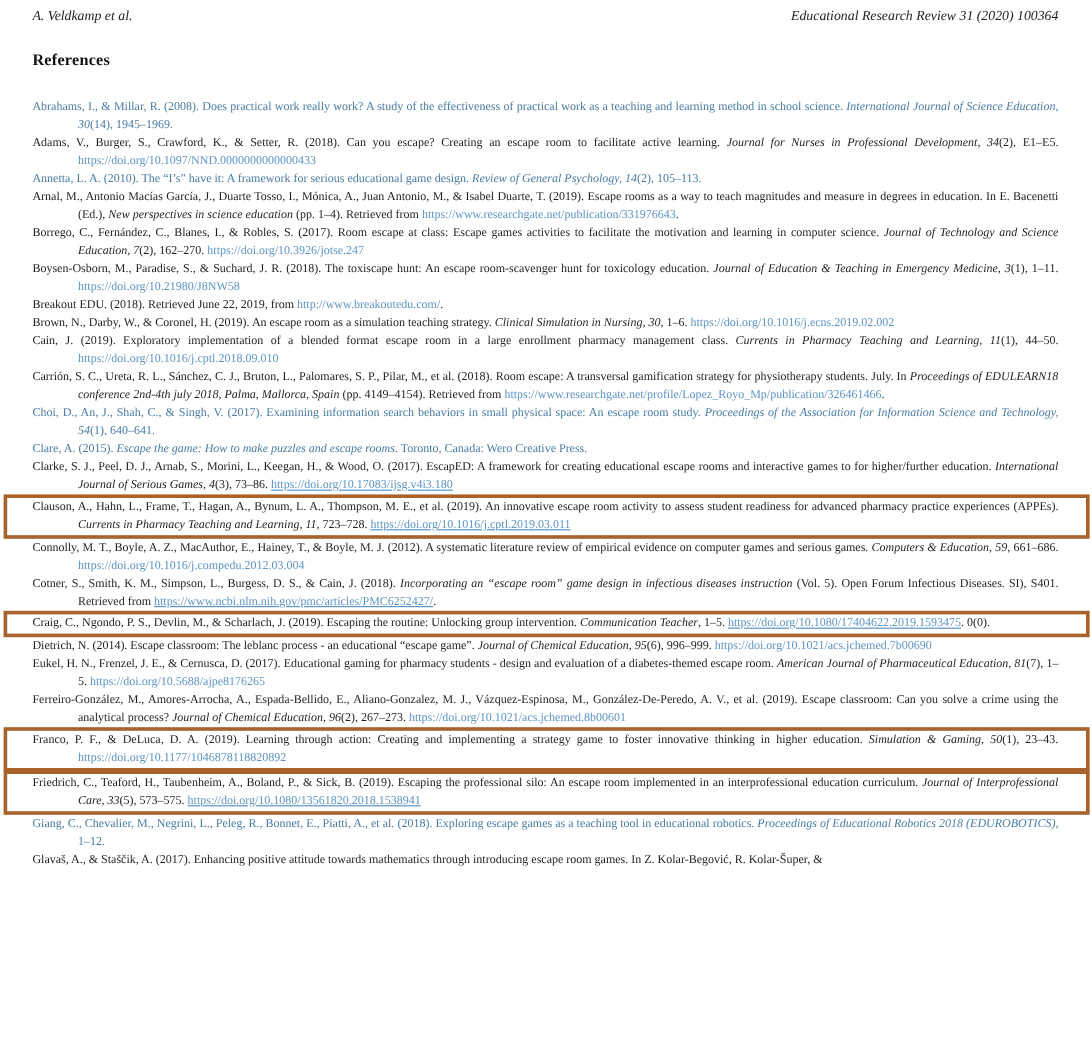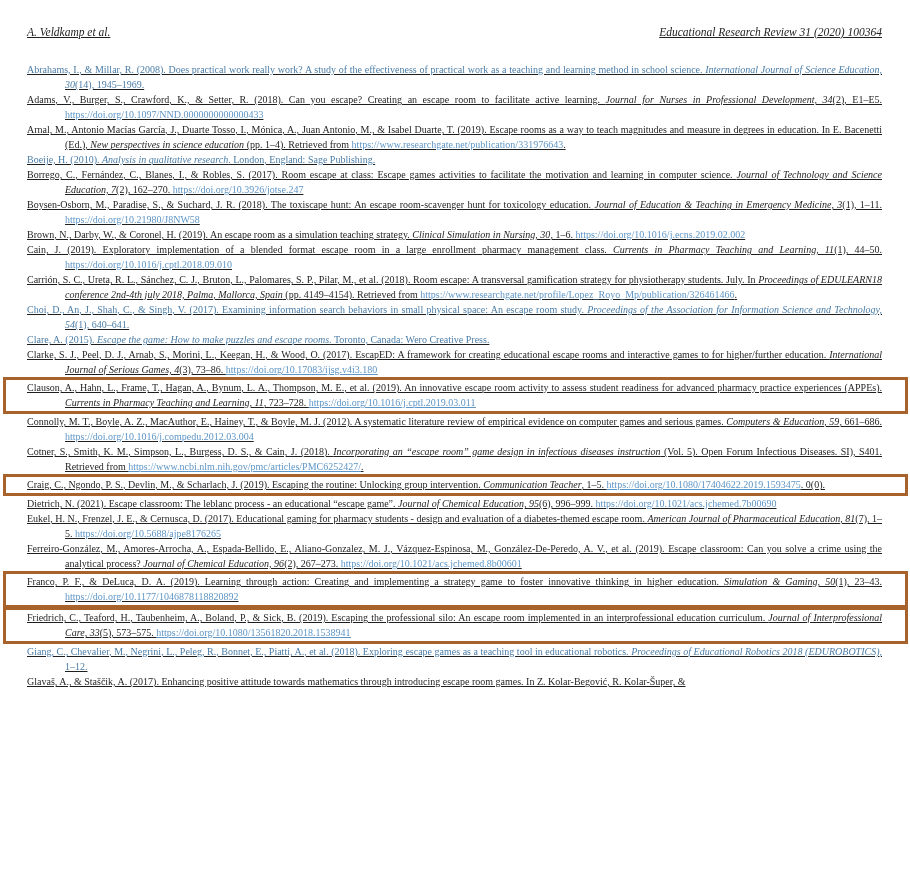--- a/index.html
+++ b/index.html
@@ -9,21 +9,21 @@
     --box:#a8622c;
     --bg:#ffffff;
   }
   *{margin:0;padding:0;box-sizing:border-box;}
   html,body{width:910px;height:876px;overflow:hidden;}
   body{
     background:var(--bg);
     font-family:"Liberation Serif", serif;
     color:var(--black);
   }
-  .page{width:910px;height:724px;padding:26px 28px 0 27px;text-decoration:underline;}
+  .page{width:910px;height:724px;padding:8px 28px 0 27px;}
   .header{
     display:flex;justify-content:space-between;
     font-style:italic;font-size:11.5px;color:#222;
   }
   .section-title{
     font-size:13.5px;font-weight:bold;color:#111;
     margin-top:22px;letter-spacing:.2px;
   }
   .refs{margin-top:24px;font-size:10px;line-height:15px;text-align:justify;}
   .ref{
@@ -42,38 +42,40 @@
   .ref.boxed + .ref.boxed{margin-top:-1px;}
 </style>
 </head>
 <body>
 
 <div class="page">
   <div class="header">
     <span>A. Veldkamp et al.</span>
     <span>Educational Research Review 31 (2020) 100364</span>
   </div>
+  <div class="section-title">References</div>
   <div class="refs" id="refs">
       <div class="ref blue"><span>Abrahams, I., &amp; Millar, R. (2008). Does practical work really work? A study of the effectiveness of practical work as a teaching and learning method in school science. </span><span class="it">International Journal of Science Education, 30</span><span>(14), 1945–1969.</span></div>
       <div class="ref black"><span>Adams, V., Burger, S., Crawford, K., &amp; Setter, R. (2018). Can you escape? Creating an escape room to facilitate active learning. </span><span class="it">Journal for Nurses in Professional Development, 34</span><span>(2), E1–E5. </span><span class="lnk">https://doi.org/10.1097/NND.0000000000000433</span></div>
+      <div class="ref blue"><span>Annetta, L. A. (2010). The “I’s” have it: A framework for serious educational game design. </span><span class="it">Review of General Psychology, 14</span><span>(2), 105–113.</span></div>
       <div class="ref black"><span>Arnal, M., Antonio Macías García, J., Duarte Tosso, I., Mónica, A., Juan Antonio, M., &amp; Isabel Duarte, T. (2019). Escape rooms as a way to teach magnitudes and measure in degrees in education. In E. Bacenetti (Ed.), </span><span class="it">New perspectives in science education</span><span> (pp. 1–4). Retrieved from </span><span class="lnk">https://www.researchgate.net/publication/331976643</span><span>.</span></div>
-      <div class="ref blue"><span>Boeije, H. (2010). </span><span class="it">Analysis in qualitative research</span><span>. London, England: Sage Publishing.</span></div>
       <div class="ref black"><span>Borrego, C., Fernández, C., Blanes, I., &amp; Robles, S. (2017). Room escape at class: Escape games activities to facilitate the motivation and learning in computer science. </span><span class="it">Journal of Technology and Science Education, 7</span><span>(2), 162–270. </span><span class="lnk">https://doi.org/10.3926/jotse.247</span></div>
       <div class="ref black"><span>Boysen-Osborn, M., Paradise, S., &amp; Suchard, J. R. (2018). The toxiscape hunt: An escape room-scavenger hunt for toxicology education. </span><span class="it">Journal of Education &amp; Teaching in Emergency Medicine, 3</span><span>(1), 1–11. </span><span class="lnk">https://doi.org/10.21980/J8NW58</span></div>
+      <div class="ref black"><span>Breakout EDU. (2018). Retrieved June 22, 2019, from </span><span class="lnk">http://www.breakoutedu.com/</span><span>.</span></div>
       <div class="ref black"><span>Brown, N., Darby, W., &amp; Coronel, H. (2019). An escape room as a simulation teaching strategy. </span><span class="it">Clinical Simulation in Nursing, 30</span><span>, 1–6. </span><span class="lnk">https://doi.org/10.1016/j.ecns.2019.02.002</span></div>
       <div class="ref black"><span>Cain, J. (2019). Exploratory implementation of a blended format escape room in a large enrollment pharmacy management class. </span><span class="it">Currents in Pharmacy Teaching and Learning, 11</span><span>(1), 44–50. </span><span class="lnk">https://doi.org/10.1016/j.cptl.2018.09.010</span></div>
       <div class="ref black"><span>Carrión, S. C., Ureta, R. L., Sánchez, C. J., Bruton, L., Palomares, S. P., Pilar, M., et al. (2018). Room escape: A transversal gamification strategy for physiotherapy students. July. In </span><span class="it">Proceedings of EDULEARN18 conference 2nd-4th july 2018, Palma, Mallorca, Spain</span><span> (pp. 4149–4154). Retrieved from </span><span class="lnk">https://www.researchgate.net/profile/Lopez_Royo_Mp/publication/326461466</span><span>.</span></div>
       <div class="ref blue"><span>Choi, D., An, J., Shah, C., &amp; Singh, V. (2017). Examining information search behaviors in small physical space: An escape room study. </span><span class="it">Proceedings of the Association for Information Science and Technology, 54</span><span>(1), 640–641.</span></div>
       <div class="ref blue"><span>Clare, A. (2015). </span><span class="it">Escape the game: How to make puzzles and escape rooms</span><span>. Toronto, Canada: Wero Creative Press.</span></div>
       <div class="ref black"><span>Clarke, S. J., Peel, D. J., Arnab, S., Morini, L., Keegan, H., &amp; Wood, O. (2017). EscapED: A framework for creating educational escape rooms and interactive games to for higher/further education. </span><span class="it">International Journal of Serious Games, 4</span><span>(3), 73–86. </span><span class="lnk ul">https://doi.org/10.17083/ijsg.v4i3.180</span></div>
       <div class="ref black boxed"><span>Clauson, A., Hahn, L., Frame, T., Hagan, A., Bynum, L. A., Thompson, M. E., et al. (2019). An innovative escape room activity to assess student readiness for advanced pharmacy practice experiences (APPEs). </span><span class="it">Currents in Pharmacy Teaching and Learning, 11</span><span>, 723–728. </span><span class="lnk ul">https://doi.org/10.1016/j.cptl.2019.03.011</span></div>
       <div class="ref black"><span>Connolly, M. T., Boyle, A. Z., MacAuthor, E., Hainey, T., &amp; Boyle, M. J. (2012). A systematic literature review of empirical evidence on computer games and serious games. </span><span class="it">Computers &amp; Education, 59</span><span>, 661–686. </span><span class="lnk">https://doi.org/10.1016/j.compedu.2012.03.004</span></div>
       <div class="ref black"><span>Cotner, S., Smith, K. M., Simpson, L., Burgess, D. S., &amp; Cain, J. (2018). </span><span class="it">Incorporating an “escape room” game design in infectious diseases instruction</span><span> (Vol. 5). Open Forum Infectious Diseases. SI), S401. Retrieved from </span><span class="lnk ul">https://www.ncbi.nlm.nih.gov/pmc/articles/PMC6252427/</span><span>.</span></div>
       <div class="ref black boxed"><span>Craig, C., Ngondo, P. S., Devlin, M., &amp; Scharlach, J. (2019). Escaping the routine: Unlocking group intervention. </span><span class="it">Communication Teacher</span><span>, 1–5. </span><span class="lnk ul">https://doi.org/10.1080/17404622.2019.1593475</span><span>. 0(0).</span></div>
-      <div class="ref black"><span>Dietrich, N. (2021). Escape classroom: The leblanc process - an educational “escape game”. </span><span class="it">Journal of Chemical Education, 95</span><span>(6), 996–999. </span><span class="lnk">https://doi.org/10.1021/acs.jchemed.7b00690</span></div>
+      <div class="ref black"><span>Dietrich, N. (2014). Escape classroom: The leblanc process - an educational “escape game”. </span><span class="it">Journal of Chemical Education, 95</span><span>(6), 996–999. </span><span class="lnk">https://doi.org/10.1021/acs.jchemed.7b00690</span></div>
       <div class="ref black"><span>Eukel, H. N., Frenzel, J. E., &amp; Cernusca, D. (2017). Educational gaming for pharmacy students - design and evaluation of a diabetes-themed escape room. </span><span class="it">American Journal of Pharmaceutical Education, 81</span><span>(7), 1–5. </span><span class="lnk">https://doi.org/10.5688/ajpe8176265</span></div>
       <div class="ref black"><span>Ferreiro-González, M., Amores-Arrocha, A., Espada-Bellido, E., Aliano-Gonzalez, M. J., Vázquez-Espinosa, M., González-De-Peredo, A. V., et al. (2019). Escape classroom: Can you solve a crime using the analytical process? </span><span class="it">Journal of Chemical Education, 96</span><span>(2), 267–273. </span><span class="lnk">https://doi.org/10.1021/acs.jchemed.8b00601</span></div>
       <div class="ref black boxed"><span>Franco, P. F., &amp; DeLuca, D. A. (2019). Learning through action: Creating and implementing a strategy game to foster innovative thinking in higher education. </span><span class="it">Simulation &amp; Gaming, 50</span><span>(1), 23–43. </span><span class="lnk">https://doi.org/10.1177/1046878118820892</span></div>
       <div class="ref black boxed"><span>Friedrich, C., Teaford, H., Taubenheim, A., Boland, P., &amp; Sick, B. (2019). Escaping the professional silo: An escape room implemented in an interprofessional education curriculum. </span><span class="it">Journal of Interprofessional Care, 33</span><span>(5), 573–575. </span><span class="lnk ul">https://doi.org/10.1080/13561820.2018.1538941</span></div>
       <div class="ref blue"><span>Giang, C., Chevalier, M., Negrini, L., Peleg, R., Bonnet, E., Piatti, A., et al. (2018). Exploring escape games as a teaching tool in educational robotics. </span><span class="it">Proceedings of Educational Robotics 2018 (EDUROBOTICS)</span><span>, 1–12.</span></div>
       <div class="ref black"><span>Glavaš, A., &amp; Staščik, A. (2017). Enhancing positive attitude towards mathematics through introducing escape room games. In Z. Kolar-Begović, R. Kolar-Šuper, &amp;</span></div>
     </div>
 </div>
 
 </body></html>

